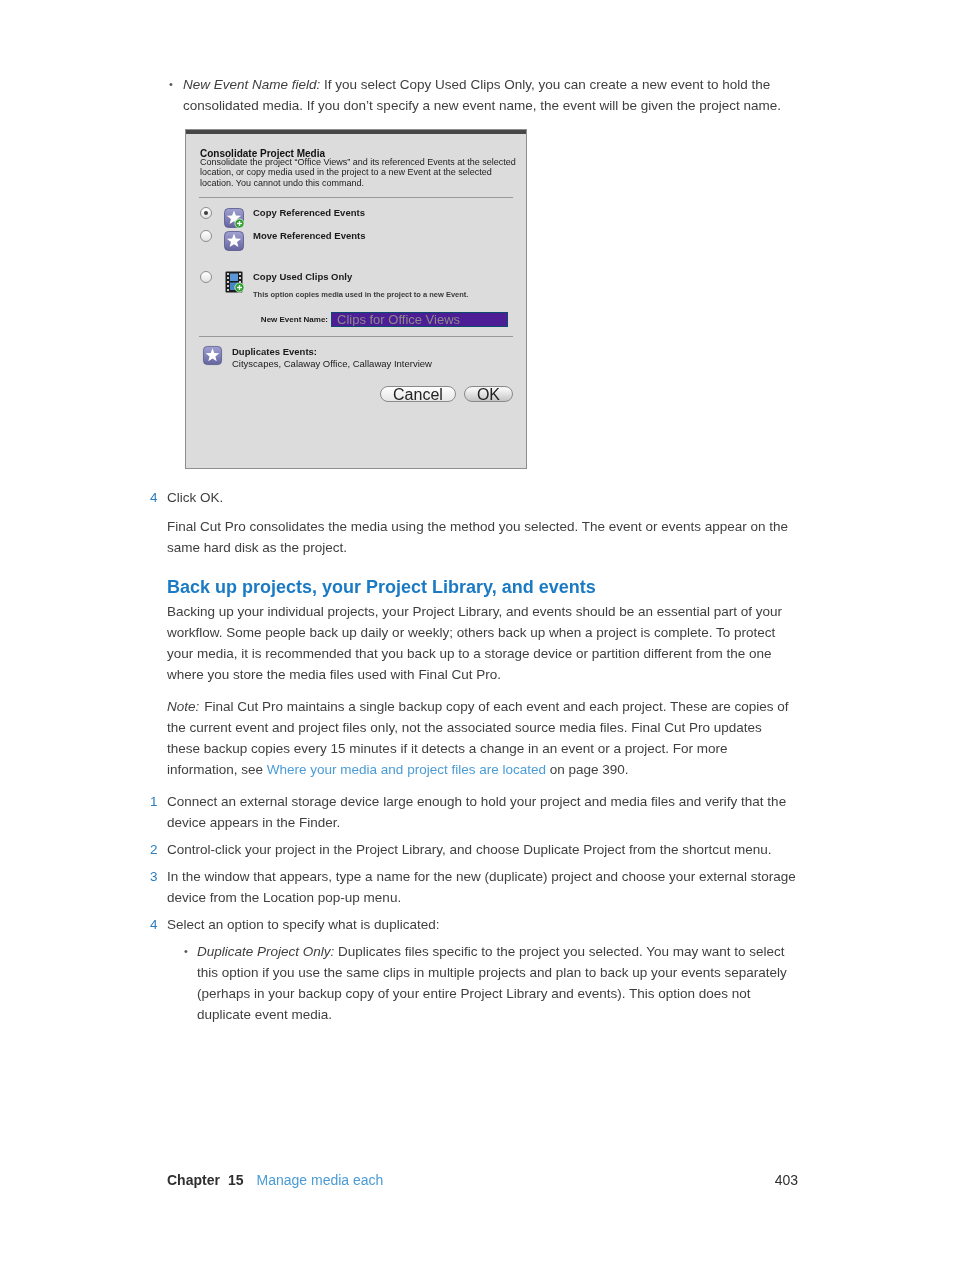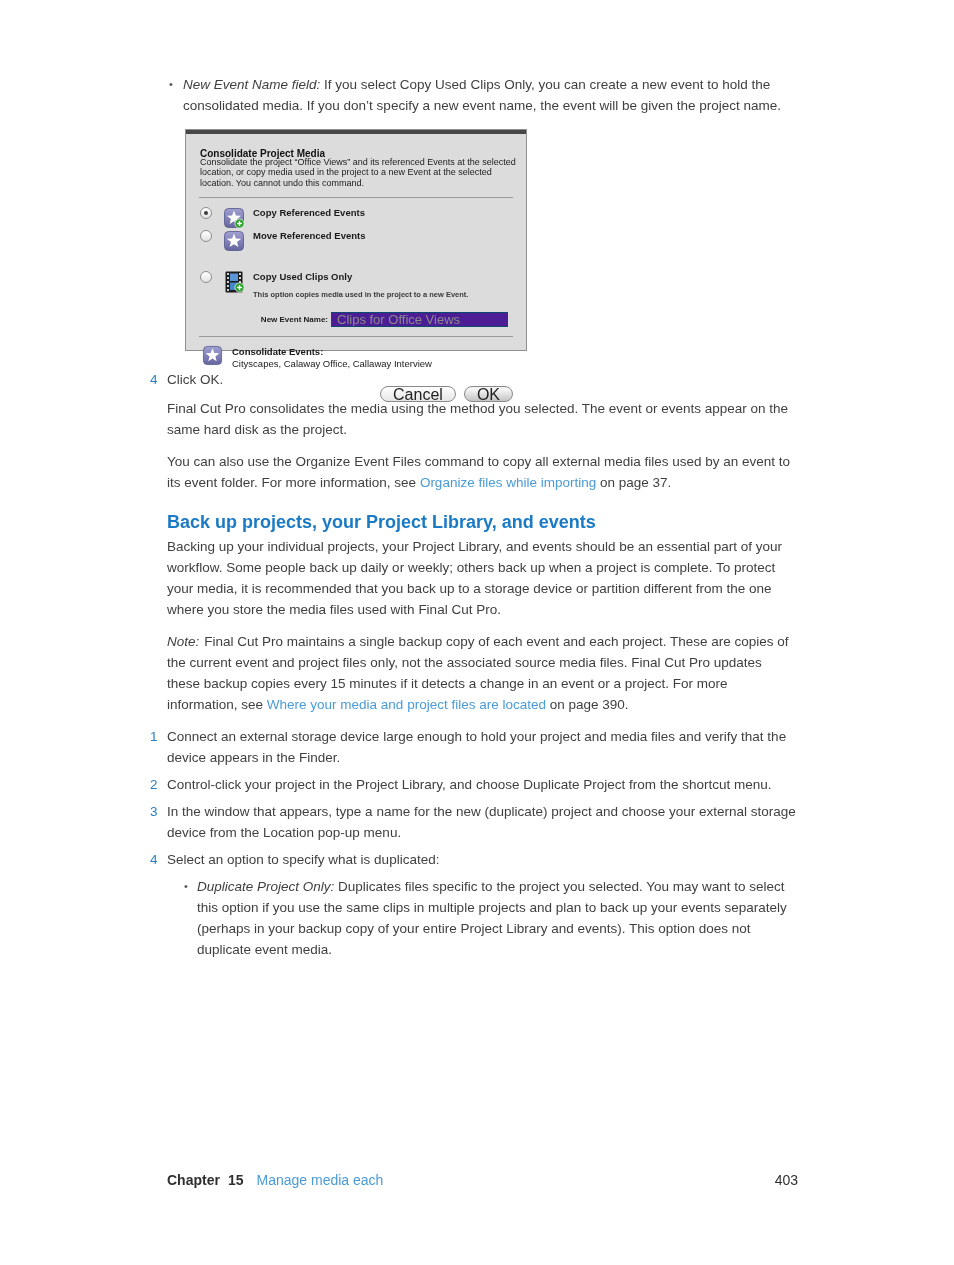--- a/index.html
+++ b/index.html
@@ -17,21 +17,21 @@
   h2{font-size:18px;font-weight:bold;color:#1a7ac4;margin:18px 0 3px;line-height:22px;}
   h3{font-size:13.5px;font-weight:bold;color:#2b2b2b;margin:12px 0 0;line-height:21px;}
   .step{position:relative;margin-bottom:6px;}
   .step .num{position:absolute;left:-17px;top:0;color:#2a7dbf;}
   .sub-bullet{position:relative;padding-left:30px;width:600px;margin-top:6px;}
   .sub-bullet .dot{left:17px;}
   .note-lead{font-style:italic;margin-right:5px;}
 
   
   .dialog{
-    position:relative;width:342px;height:222px;margin:13px 0 18px 18px;
+    position:relative;width:342px;height:340px;margin:13px 0 18px 18px;
     background:#dcdcdc;border:1px solid #8f8f8f;box-sizing:border-box;
   }
   .topband{position:absolute;top:0;left:0;right:0;height:4px;background:#474747;}
   .dlg-title{position:absolute;left:14px;top:13px;font-size:10px;font-weight:bold;color:#111;}
   .dlg-desc{position:absolute;left:14px;top:27px;width:318px;font-size:9px;line-height:10.4px;color:#1c1c1c;}
   .sep{position:absolute;left:13px;width:314px;border-top:1px solid #999;}
   .sep1{top:67px}.sep2{top:206px}
   .opt{position:absolute;left:14px;display:flex;}
   .opt1{top:77px;height:24px}.opt2{top:100px;height:24px}.opt3{top:141px;height:28px}
   .radio{width:10px;height:10px;border-radius:50%;border:1px solid #8d8d8d;
@@ -141,39 +141,38 @@
     </div>
 
     <div class="sep sep2"></div>
 
     <div class="ref-row">
       <svg width="21" height="21" viewBox="0 0 22 22">
         <rect x="1.5" y="1.5" width="19" height="19" rx="4" fill="url(#purp)" stroke="#55558a" stroke-width="0.8"></rect>
         <use href="#star-shape"></use>
       </svg>
       <span class="ref-text">
-        <div class="ref-label">Consolidate Events:</div>
+        <div class="ref-label">Duplicates Events:</div>
         <div>Cityscapes, Calaway Office, Callaway Interview</div>
       </span>
     </div>
 
     <div class="btns">
       <div class="btn cancel">Cancel</div>
       <div class="btn ok">OK</div>
     </div>
   </div>
 
   <div class="step" style="margin-bottom:8px;">
     <span class="num">4</span>
     <span>Click OK.</span>
   </div>
 
   <p>Final Cut Pro consolidates the media using the method you selected. The event or events appear on the same hard disk as the project.</p>
 
-  <p><span>You can also use the Organize Event Files command to copy all external media files used by an event to its event folder. For more information, see </span><a class="link">Organize files while importing</a><span> on page 37.</span></p>
 
   <h2>Back up projects, your Project Library, and events</h2>
 
   <p>Backing up your individual projects, your Project Library, and events should be an essential part of your workflow. Some people back up daily or weekly; others back up when a project is complete. To protect your media, it is recommended that you back up to a storage device or partition different from the one where you store the media files used with Final Cut Pro.</p>
 
   <p><span class="note-lead">Note:</span><span>Final Cut Pro maintains a single backup copy of each event and each project. These are copies of the current event and project files only, not the associated source media files. Final Cut Pro updates these backup copies every 15 minutes if it detects a change in an event or a project. For more information, see </span><a class="link">Where your media and project files are located</a><span> on page 390.</span></p>
 
 
   <div class="step">
     <span class="num">1</span>

